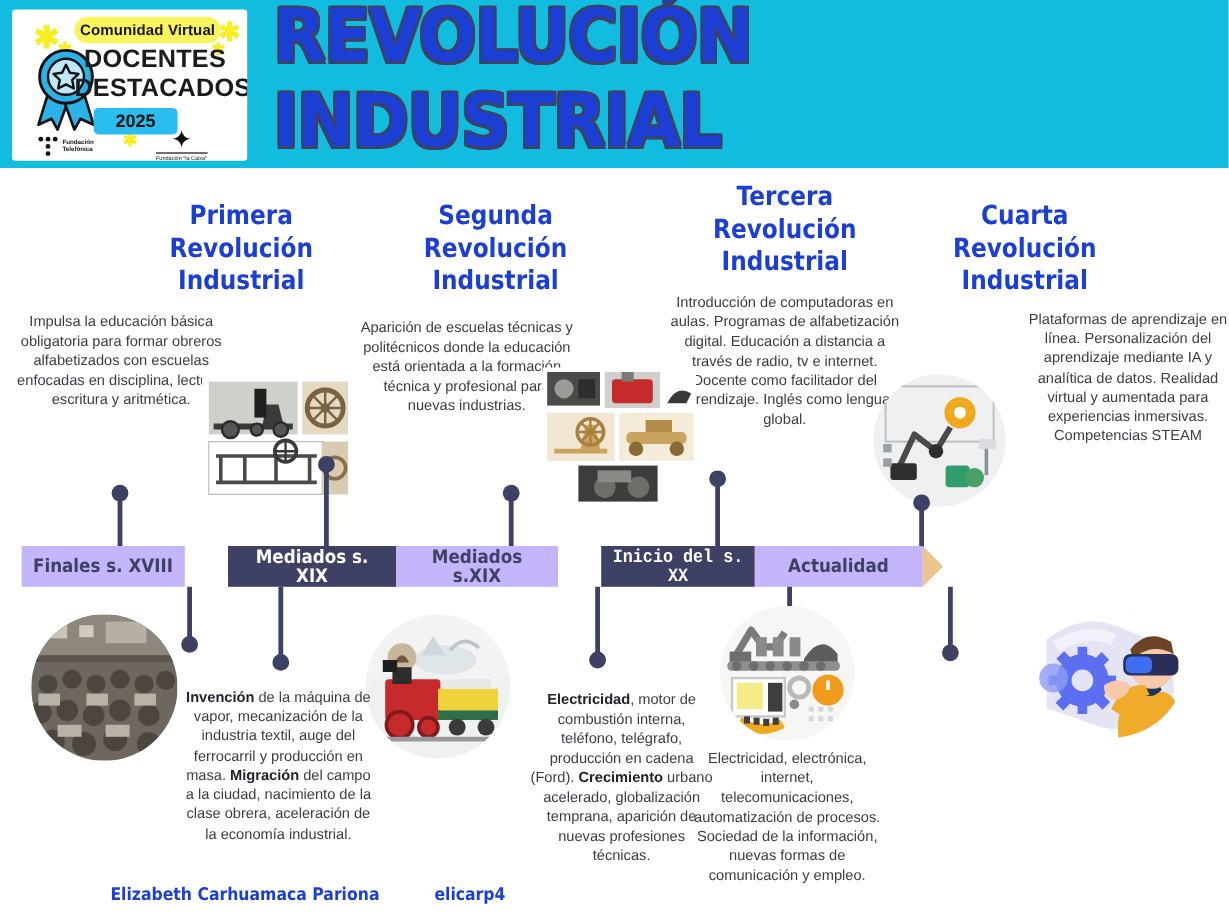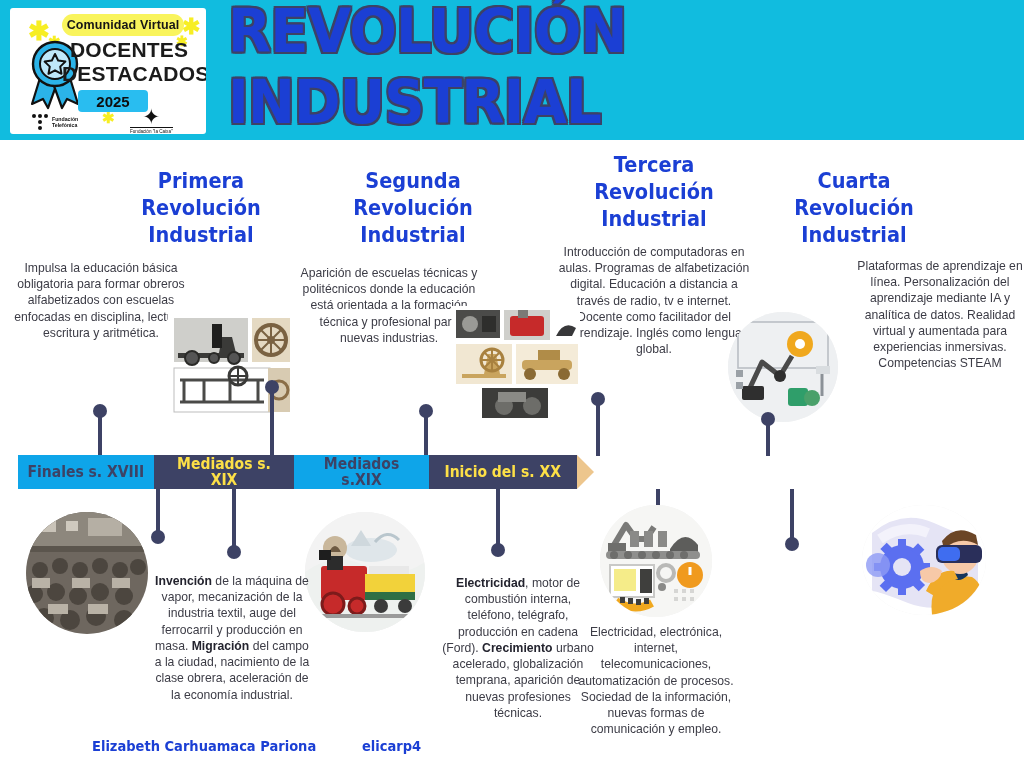--- a/index.html
+++ b/index.html
@@ -77,22 +77,22 @@
 
   
   .tl { position:absolute; left:18px; top:455px; height:34px; display:flex; }
   .tl-seg {
     height:34px; display:flex; align-items:center; justify-content:center;
     font-family:"DejaVu Sans", sans-serif; font-weight:bold;
     font-size:15.5px; line-height:1.04; text-align:center;
     transform-origin:center; white-space:normal; padding:0 3px;
   }
   .tl-seg > span { display:block; transform:scaleX(.9); }
-  .tl-seg.tan  { background:#0ea5e9; color:#3d4265; }
-  .tl-seg.navy { background:#3d4265; color:#fde047; }
+  .tl-seg.tan  { background:#c4b5fd; color:#3d4265; }
+  .tl-seg.navy { background:#3d4265; color:#ffffff;margin-left:36px; }
   .tl-arrow {
     width:0; height:0; border-top:17px solid transparent;
     border-bottom:17px solid transparent; border-left:17px solid #edc68d;
   }
 
   
   .conn { position:absolute; width:4px; background:#3d4265; }
   .dot { position:absolute; width:14px; height:14px; border-radius:50%; background:#3d4265; }
 
   
@@ -269,22 +269,25 @@
   <div class="tl">
     <div class="tl-seg tan" style="width:136px;">
         <span>Finales s. XVIII</span>
       </div>
     <div class="tl-seg navy" style="width:140px;">
         <span>Mediados s. XIX</span>
       </div>
     <div class="tl-seg tan" style="width:135px;">
         <span>Mediados s.XIX</span>
       </div>
-    <div class="tl-seg navy" style="width:148px;">
+    <div class="tl-seg navy" style="width:128px;font-family:Liberation Mono, monospace;">
         <span>Inicio del s. XX</span>
+      </div>
+    <div class="tl-seg tan" style="width:140px;">
+        <span>Actualidad</span>
       </div>
     <div class="tl-arrow"></div>
   </div>
 
   <div class="conn" style="left:156px; top:489px; height:45px;"></div>
   <div class="dot" style="left:151px; top:530px;"></div>
 
   <div class="conn" style="left:232px; top:489px; height:60px;"></div>
   <div class="dot" style="left:227px; top:545px;"></div>
 

